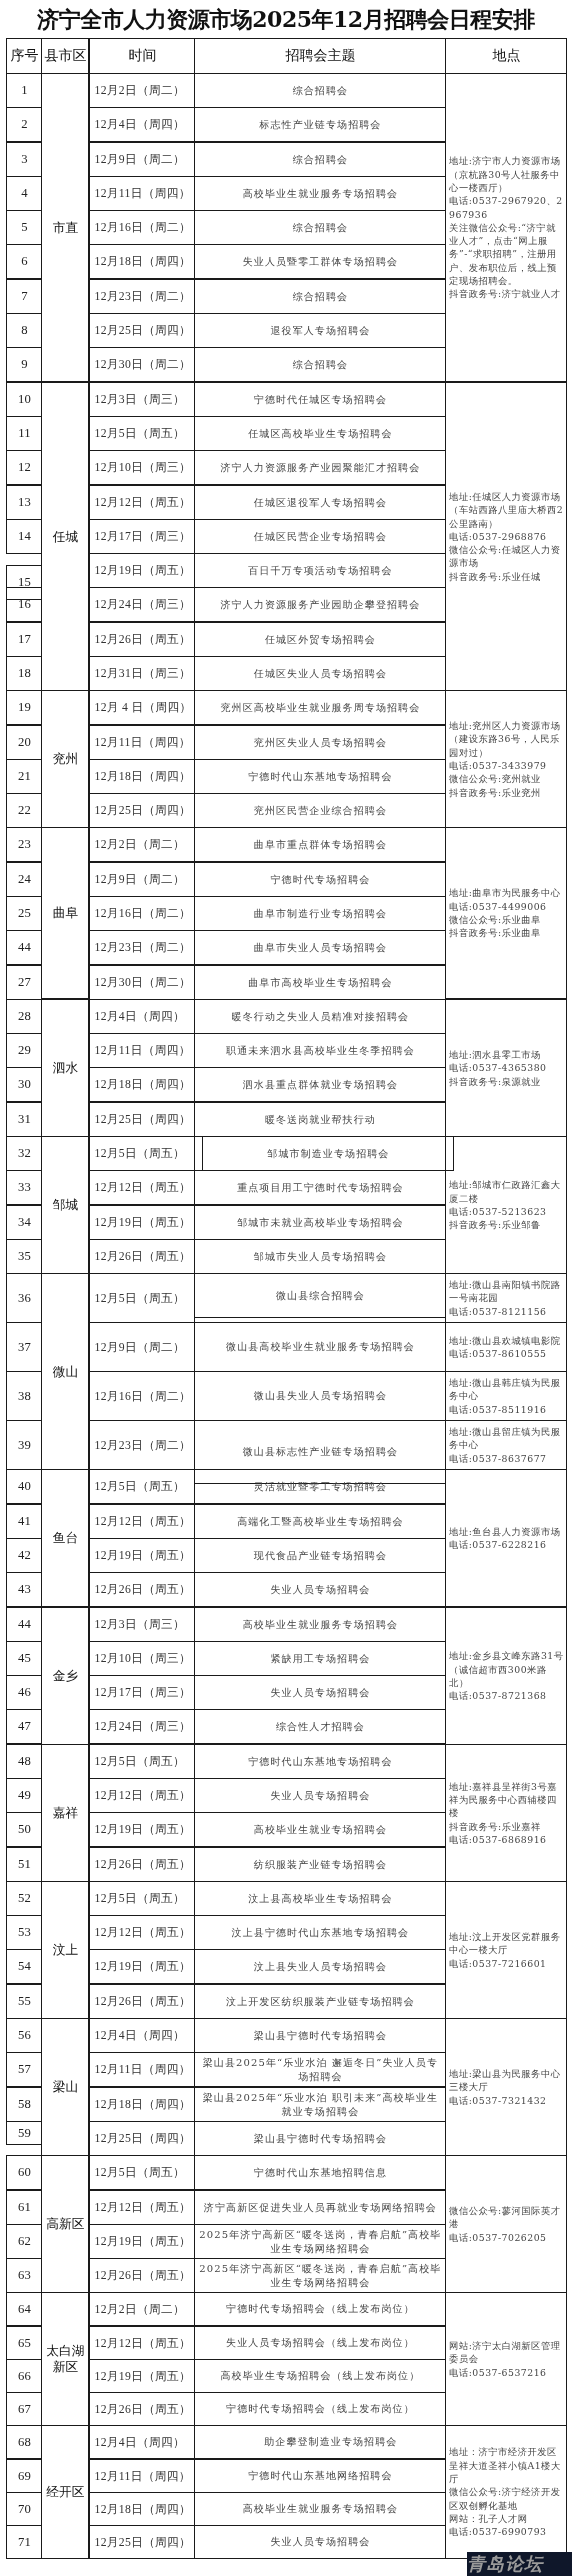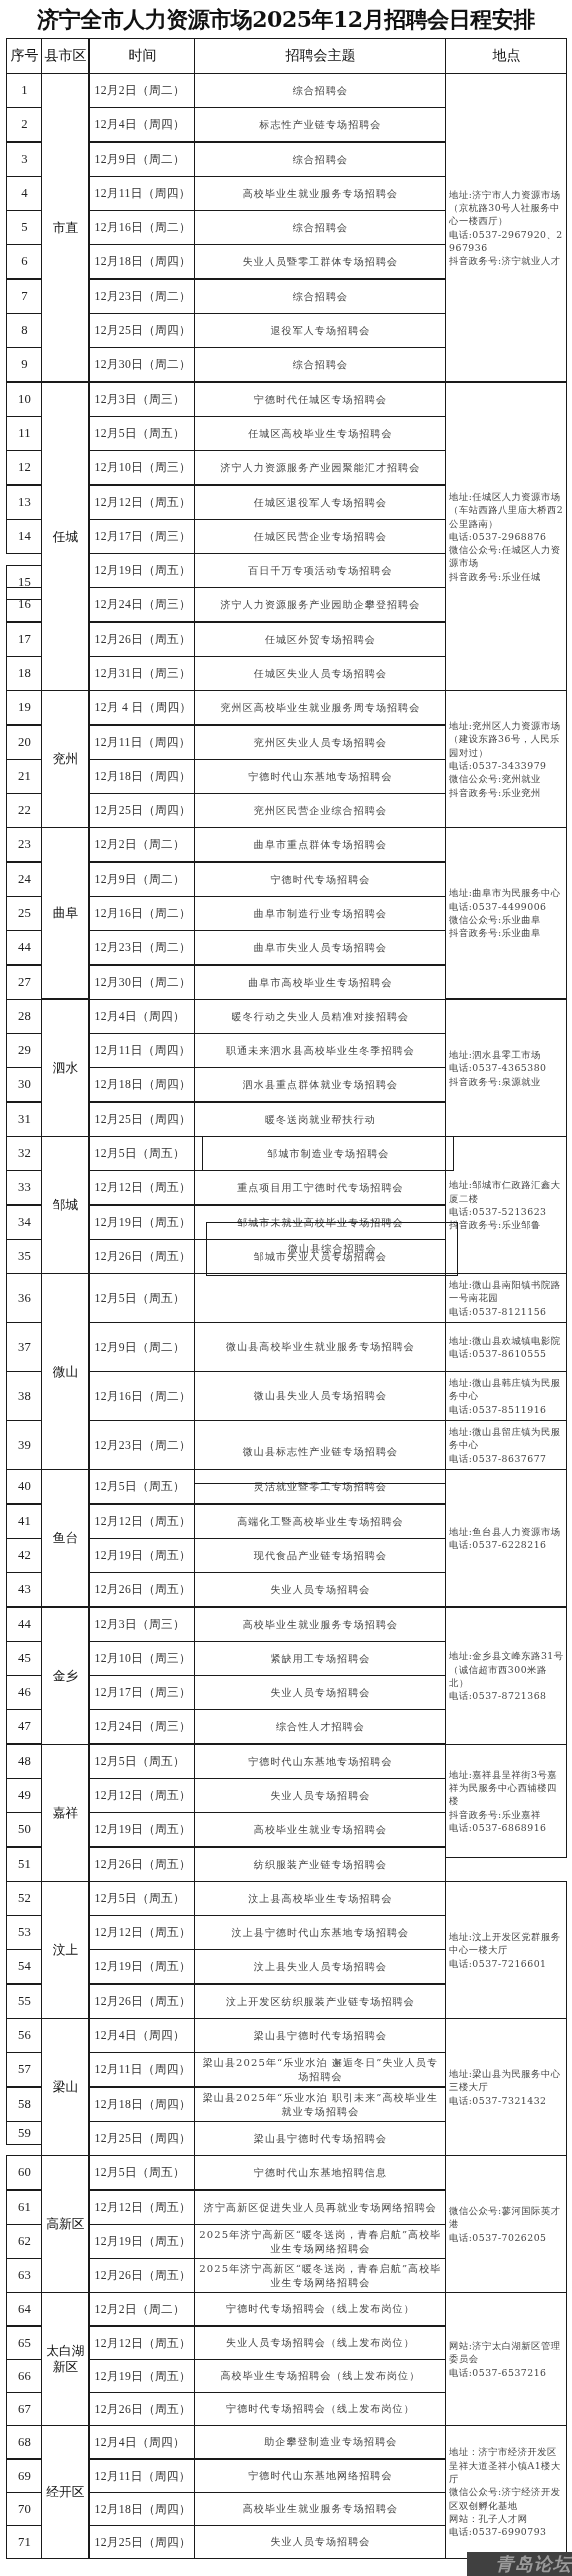--- a/index.html
+++ b/index.html
@@ -19,23 +19,23 @@
   .date { font-family: "Liberation Serif", "DejaVu Serif", serif; font-size: 11.7px; color: #333;
           justify-content: flex-start; padding-left: 4.2px; white-space: nowrap; letter-spacing: 0.3px; }
   .theme { font-family: "DejaVu Serif", "Liberation Serif", serif; font-size: 10px; color: #444;
            line-height: 13.8px; padding: 0 3.2px; letter-spacing: 1.1px; }
   .loc { font-family: "DejaVu Serif", "Liberation Serif", serif; font-size: 9.3px; color: #444;
          line-height: 13.3px; justify-content: flex-start; text-align: left; padding: 0 1.6px 0 2.7px;
          letter-spacing: 0.5px; word-break: break-all; }
   .loc-inner { width: 100%; }
   .loc-line { display: block; }
   .watermark { position: absolute; left: 467px; top: 2552px; width: 105px; height: 24px;
-               background: #404040; color: #9a9a9a; font-family: "DejaVu Sans", sans-serif;
+               background: #0f172a; color: #9a9a9a; font-family: "DejaVu Sans", sans-serif;
                font-weight: bold; font-style: italic; font-size: 18px; line-height: 24px;
-               text-align: right; letter-spacing: 1.1px; }
+               text-align: left; letter-spacing: 1.1px; }
 </style>
 </head>
 <body>
 
 <div class="title">济宁全市人力资源市场2025年12月招聘会日程安排</div>
 
 <div class="table" id="schedule-table">
     <div class="cell hdr" style="left: 0px; top: 0px; width: 36px; height: 36px;">
       <span>序号</span>
     </div>
@@ -132,20 +132,21 @@
     <div class="cell theme" style="left: 188px; top: 309px; width: 252px; height: 35px;">
       <span>综合招聘会</span>
     </div>
     <div class="cell district" style="left: 35px; top: 35px; width: 48px; height: 309px;">
       <span style="max-width: 42px; display: inline-block;">市直</span>
     </div>
     <div class="cell loc" style="left: 439px; top: 35px; width: 122px; height: 309px;">
       <div class="loc-inner">
         <span class="loc-line">地址:济宁市人力资源市场（京杭路30号人社服务中心一楼西厅）</span>
         <span class="loc-line">电话:0537-2967920、2967936</span>
+        <span class="loc-line">关注微信公众号:“济宁就业人才”，点击“网上服务”-“求职招聘”，注册用户、发布职位后，线上预定现场招聘会。</span>
         <span class="loc-line">抖音政务号:济宁就业人才</span>
       </div>
     </div>
     <div class="cell seq" style="left: 0px; top: 344px; width: 36px; height: 35px;">
       <span>10</span>
     </div>
     <div class="cell date" style="left: 83px; top: 344px; width: 106px; height: 35px;">
       <span>12月3日（周三）</span>
     </div>
     <div class="cell theme" style="left: 188px; top: 344px; width: 252px; height: 35px;">
@@ -428,21 +429,21 @@
         <span class="loc-line">电话:0537-5213623</span>
         <span class="loc-line">抖音政务号:乐业邹鲁</span>
       </div>
     </div>
     <div class="cell seq" style="left: 0px; top: 1235px; width: 36px; height: 50px;">
       <span>36</span>
     </div>
     <div class="cell date" style="left: 83px; top: 1235px; width: 106px; height: 50px;">
       <span>12月5日（周五）</span>
     </div>
-    <div class="cell theme" style="left: 188px; top: 1184px; width: 252px; height: 54px; margin-left: 12px;">
+    <div class="cell theme" style="left: 188px; top: 1235px; width: 252px; height: 45px;">
       <span>微山县综合招聘会</span>
     </div>
     <div class="cell seq" style="left: 0px; top: 1284px; width: 36px; height: 50px;">
       <span>37</span>
     </div>
     <div class="cell date" style="left: 83px; top: 1284px; width: 106px; height: 50px;">
       <span>12月9日（周二）</span>
     </div>
     <div class="cell theme" style="left: 188px; top: 1284px; width: 252px; height: 50px;">
       <span>微山县高校毕业生就业服务专场招聘会</span>
@@ -614,21 +615,21 @@
     </div>
     <div class="cell date" style="left: 83px; top: 1809px; width: 106px; height: 35px;">
       <span>12月26日（周五）</span>
     </div>
     <div class="cell theme" style="left: 188px; top: 1809px; width: 252px; height: 35px;">
       <span>纺织服装产业链专场招聘会</span>
     </div>
     <div class="cell district" style="left: 35px; top: 1706px; width: 48px; height: 138px;">
       <span style="max-width: 42px; display: inline-block;">嘉祥</span>
     </div>
-    <div class="cell loc" style="left: 439px; top: 1706px; width: 122px; height: 114px;">
+    <div class="cell loc" style="left: 439px; top: 1706px; width: 122px; height: 138px;">
       <div class="loc-inner">
         <span class="loc-line">地址:嘉祥县呈祥街3号嘉祥为民服务中心西辅楼四楼</span>
         <span class="loc-line">抖音政务号:乐业嘉祥</span>
         <span class="loc-line">电话:0537-6868916</span>
       </div>
     </div>
     <div class="cell seq" style="left: 0px; top: 1843px; width: 36px; height: 35px;">
       <span>52</span>
     </div>
     <div class="cell date" style="left: 83px; top: 1843px; width: 106px; height: 35px;">

